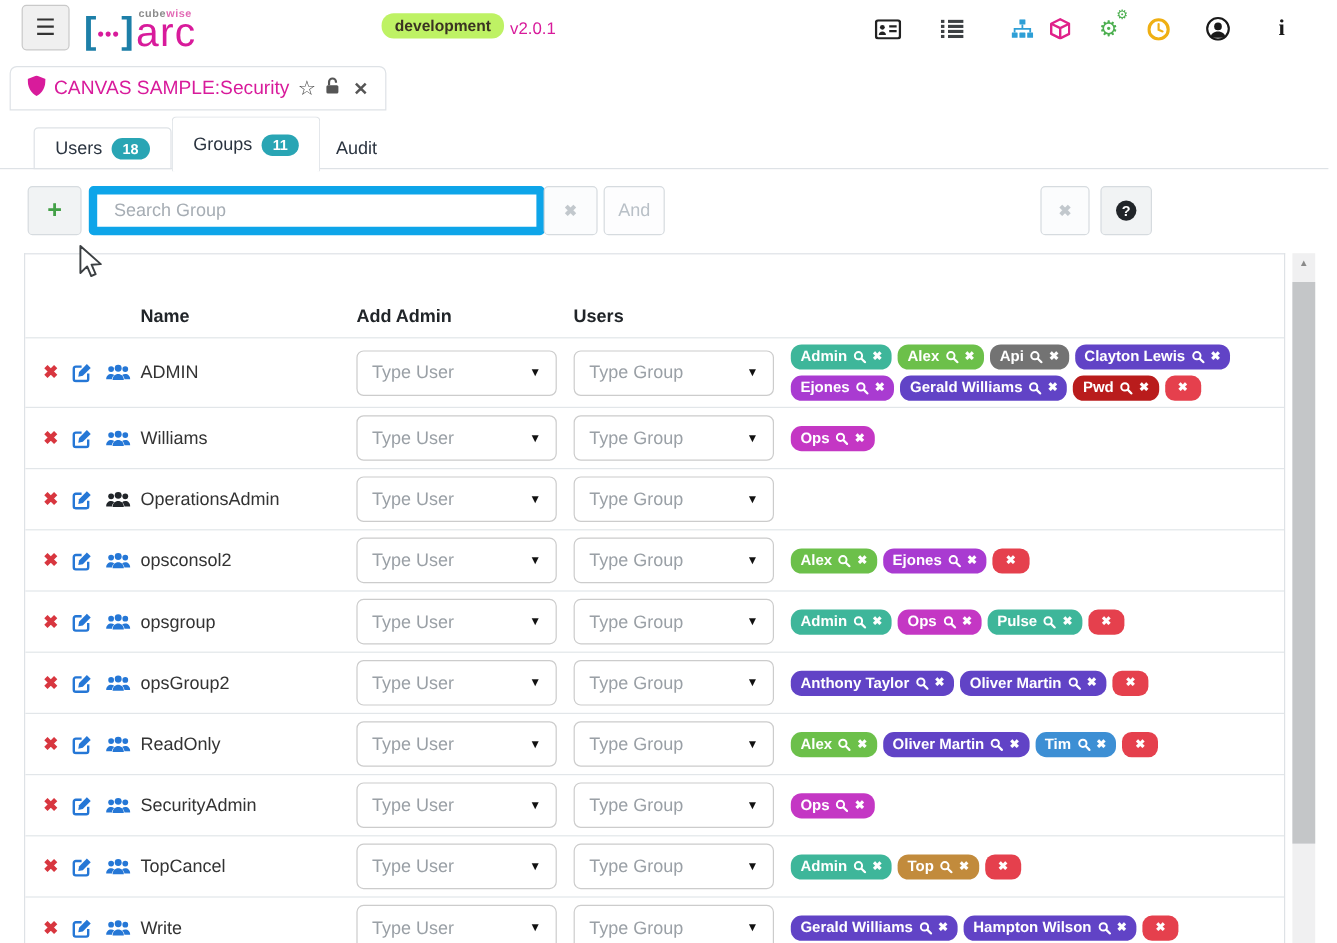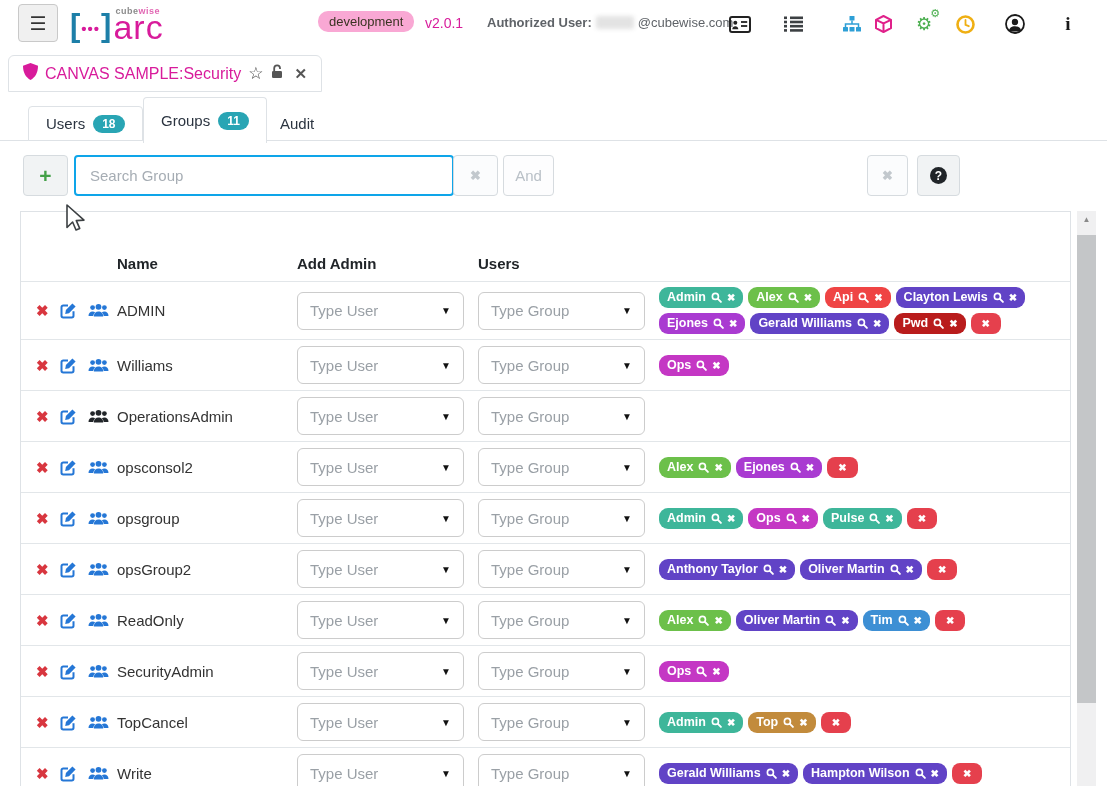--- a/index.html
+++ b/index.html
@@ -14,22 +14,22 @@
               display:flex; align-items:center; justify-content:center;
               font-size:19px; color:#333; cursor:pointer; }
   .logo { position:absolute; left:70px; top:1px; height:45px; display:flex; align-items:flex-end; }
   .logo .br { color:#1d7fa8; font-size:31px; font-weight:bold; line-height:40px; }
   .logo .dots { color:#d81b9b; font-size:15px; font-weight:bold; letter-spacing:1px; line-height:34px; margin:0 1px; }
   .logo .arcwrap { position:relative; margin-left:2px; }
   .logo .cubewise { position:absolute; top:-2px; left:2px; font-size:9px; letter-spacing:.5px; }
   .logo .cw1 { color:#8b8b8b; font-weight:bold; }
   .logo .cw2 { color:#e268b4; font-weight:bold; }
   .logo .arc { color:#d81b9b; font-size:34px; line-height:38px; letter-spacing:1px; }
-  .env-badge { position:absolute; left:318px; top:11px; background:#f9a8d4; color:#3a3322;
-               font-size:13px; font-weight:normal; padding:3px 11px; border-radius:10px; }
+  .env-badge { position:absolute; left:318px; top:11px; background:#bef264; color:#3a3322;
+               font-size:13px; font-weight:bold; padding:3px 11px; border-radius:10px; }
   .version { position:absolute; left:425px; top:15px; color:#d81b9b; font-size:14px; }
   .auth { position:absolute; left:487px; top:15px; font-size:13px; color:#5f6368; display:flex; align-items:center; gap:4px; }
   .auth .lbl { font-weight:bold; }
   .auth .redacted { display:inline-block; width:38px; height:13px; background:#e3e3e3;
                     border-radius:2px; filter:blur(2px); }
   .hicon { position:absolute; top:12px; width:24px; height:24px; display:flex;
            align-items:center; justify-content:center; cursor:pointer; }
   .gears { color:#4caf50; position:relative; }
   .gears .g1 { font-size:18px; line-height:18px; }
   .gears .g2 { position:absolute; right:-4px; top:-4px; font-size:11px; line-height:11px; }
@@ -55,21 +55,21 @@
   .tab-audit { left:263px; bottom:0; height:35px; }
   .count-badge { background:#29a5b4; color:#fff; font-size:12px; font-weight:bold;
                  padding:2px 9px; border-radius:10px; line-height:14px; }
 
   
   .toolbar { position:absolute; left:0; top:155px; width:1114px; height:41px; }
   .toolbar > * { position:absolute; top:0; height:41px; }
   .tb-btn { border:1px solid #d6dbdf; border-radius:4px; background:#f1f3f4;
             display:flex; align-items:center; justify-content:center; cursor:pointer; }
   .btn-add { left:23px; width:45px; color:#43a047; font-size:21px; font-weight:bold; }
-  .inp { border:2px solid #0ea5e9; border-radius:4px; padding:0 14px; font-size:15px;
+  .inp { border:7px solid #0ea5e9; border-radius:4px; padding:0 14px; font-size:15px;
          color:#333; outline:none; font-family:"Liberation Sans", sans-serif; }
   .inp::placeholder { color:#a6adb4; }
   .inp-group { left:74px; width:380px; }
   .btn-clear { background:#fbfcfd; color:#c2c8cd; font-size:13px; font-weight:bold; }
   .clear1 { left:453px; width:45px; }
   .and-box { left:503px; width:51px; border:1px solid #d6dbdf; border-radius:4px;
              background:#fdfdfe; color:#b9c0c7; font-size:15px;
              display:flex; align-items:center; justify-content:center; }
   .inp-user { left:558px; width:304px; }
   .clear2 { left:867px; width:41px; }
@@ -127,25 +127,20 @@
     <span class="br">]</span>
     <span class="arcwrap">
       <span class="cubewise"><span class="cw1">cube</span><span class="cw2">wise</span></span>
       <span class="arc">arc</span>
     </span>
   </div>
 
   <span class="env-badge">development</span>
   <span class="version">v2.0.1</span>
 
-  <span class="auth">
-    <span class="lbl">Authorized User:</span>
-    <span class="redacted"></span>
-    <span>@cubewise.com</span>
-  </span>
 
   <span class="hicon" style="left:728px">
     <svg width="22" height="17" viewBox="0 0 22 17">
         <rect x="1" y="1" width="20" height="15" rx="2" fill="none" stroke="#222" stroke-width="2"></rect>
         <circle cx="6.3" cy="6.8" r="2" fill="#222"></circle>
         <path d="M3.3 13.2c0-1.9 1.4-3 3-3s3 1.1 3 3z" fill="#222"></path>
         <line x1="12" y1="6" x2="18.2" y2="6" stroke="#222" stroke-width="1.8"></line>
         <line x1="12" y1="10" x2="18.2" y2="10" stroke="#222" stroke-width="1.8"></line>
       </svg>
   </span>
@@ -313,21 +308,21 @@
           <span class="chip" style="background: rgb(108, 192, 74);">
             <span>Alex</span>
             <span class="zoomi">
               <svg width="11" height="11" viewBox="0 0 20 20">
                 <circle cx="8" cy="8" r="5.5" fill="none" stroke="#fff" stroke-width="3"></circle>
                 <line x1="12.6" y1="12.6" x2="18" y2="18" stroke="#fff" stroke-width="3.4" stroke-linecap="round"></line>
               </svg>
             </span>
             <span class="x">✖</span>
           </span>
-          <span class="chip" style="background: #ef4444;">
+          <span class="chip" style="background: #737373;">
             <span>Api</span>
             <span class="zoomi">
               <svg width="11" height="11" viewBox="0 0 20 20">
                 <circle cx="8" cy="8" r="5.5" fill="none" stroke="#fff" stroke-width="3"></circle>
                 <line x1="12.6" y1="12.6" x2="18" y2="18" stroke="#fff" stroke-width="3.4" stroke-linecap="round"></line>
               </svg>
             </span>
             <span class="x">✖</span>
           </span>
           <span class="chip" style="background: rgb(97, 67, 198);">

